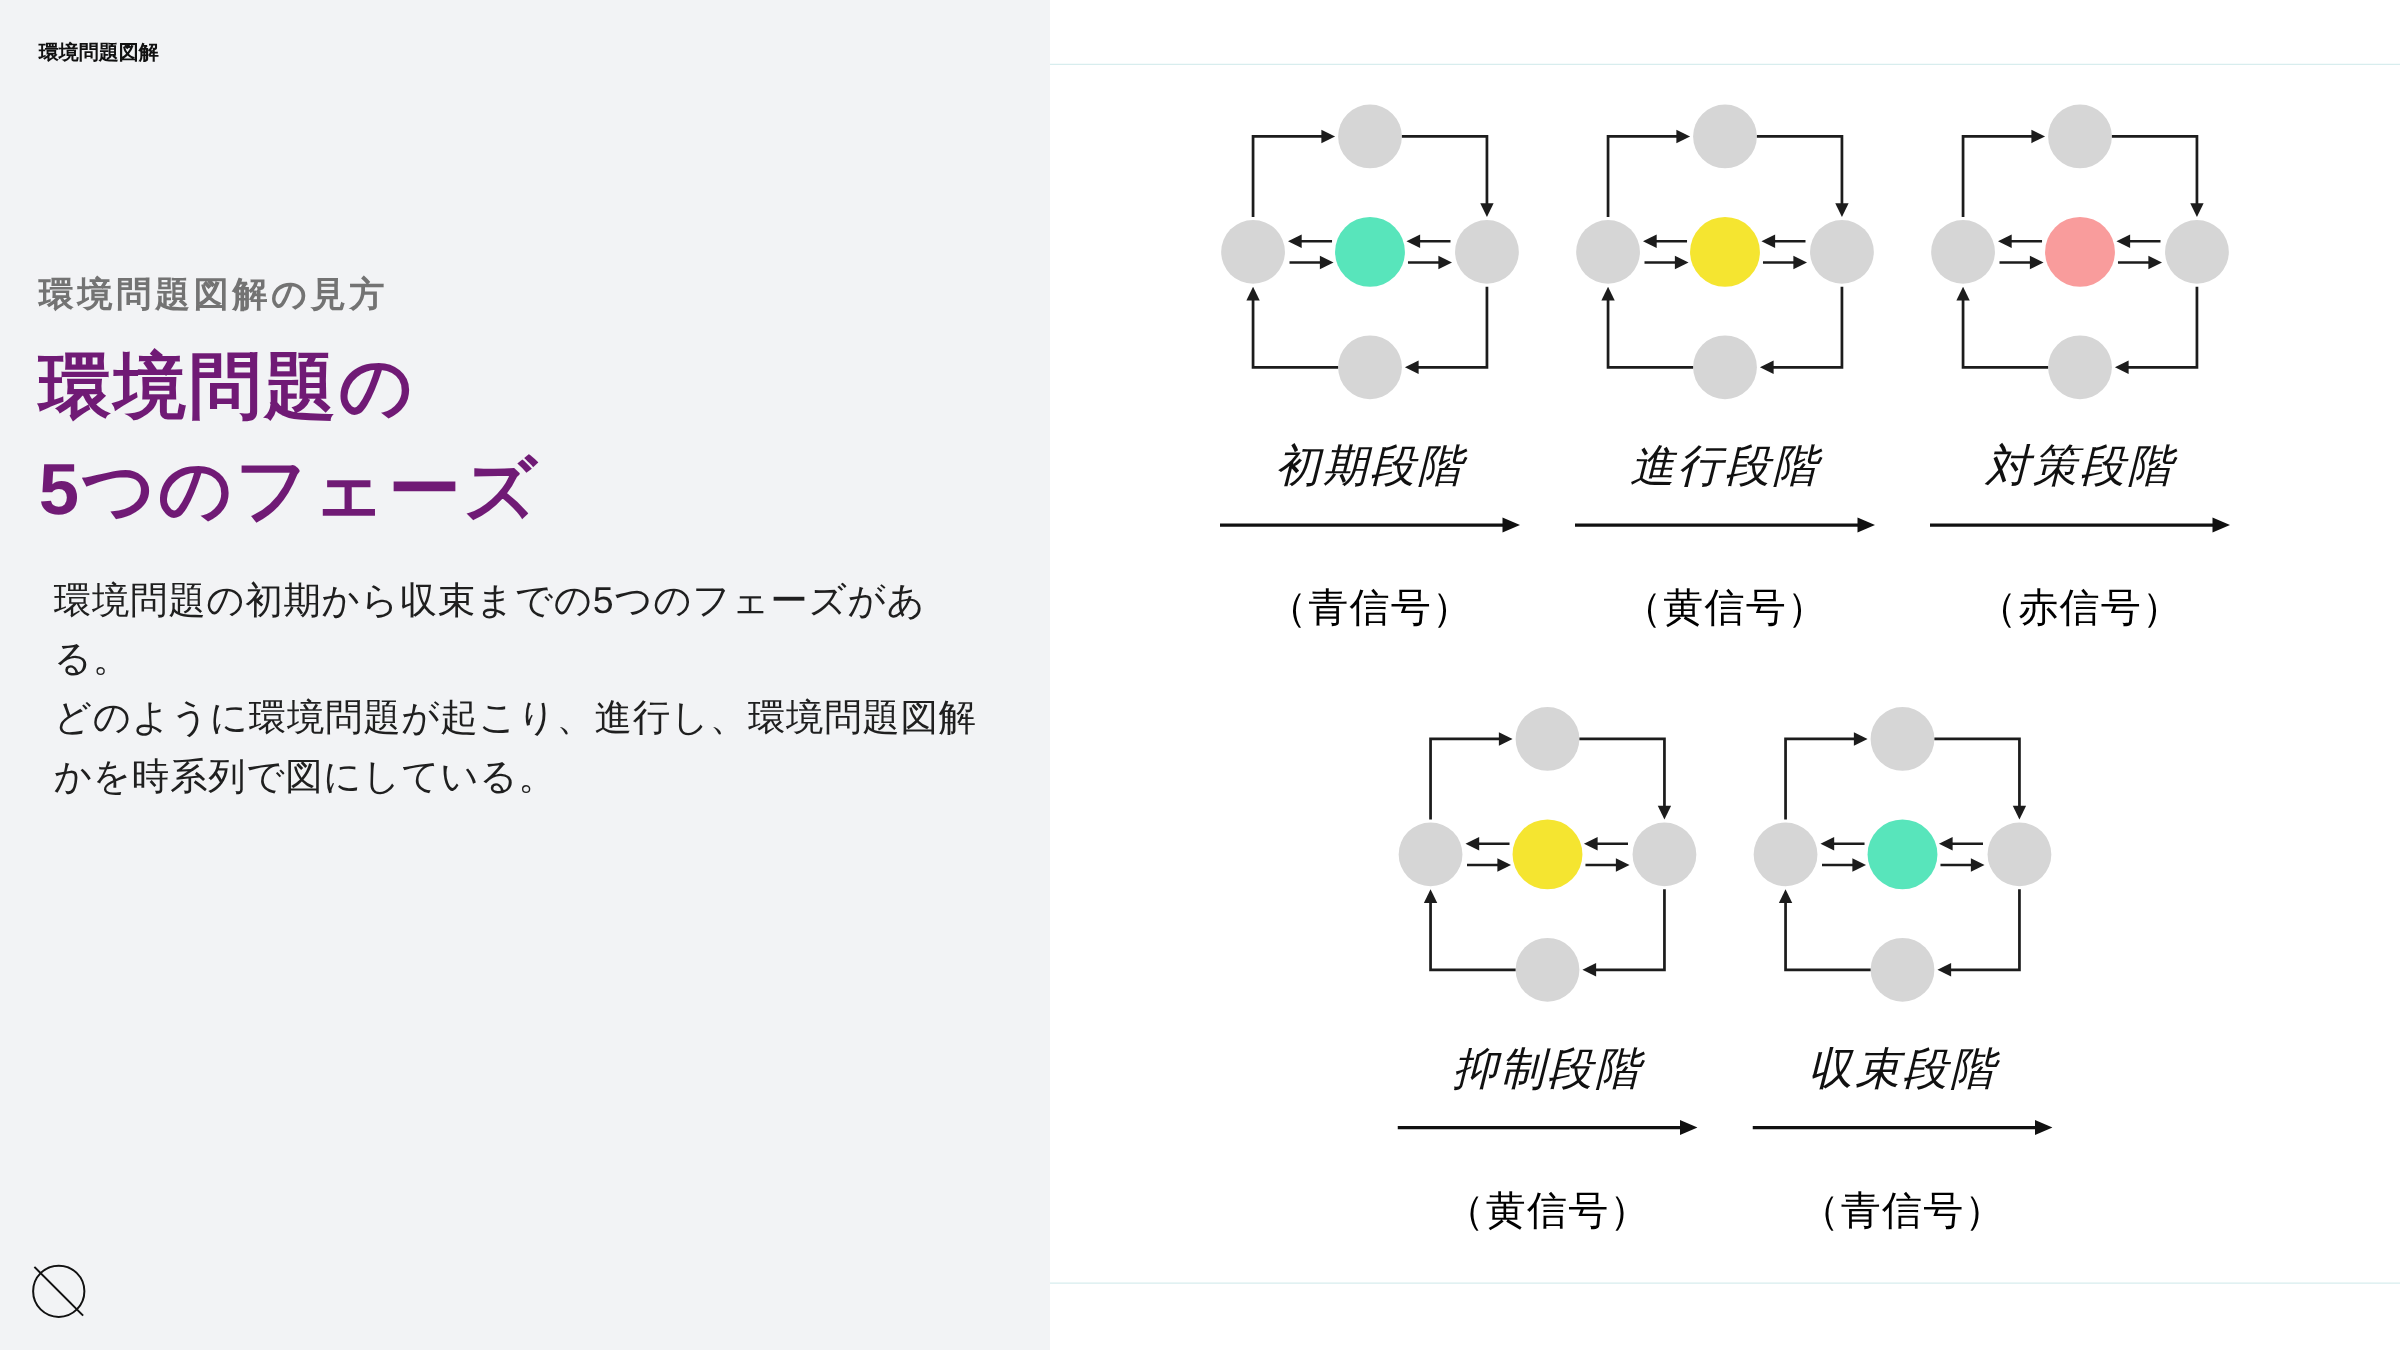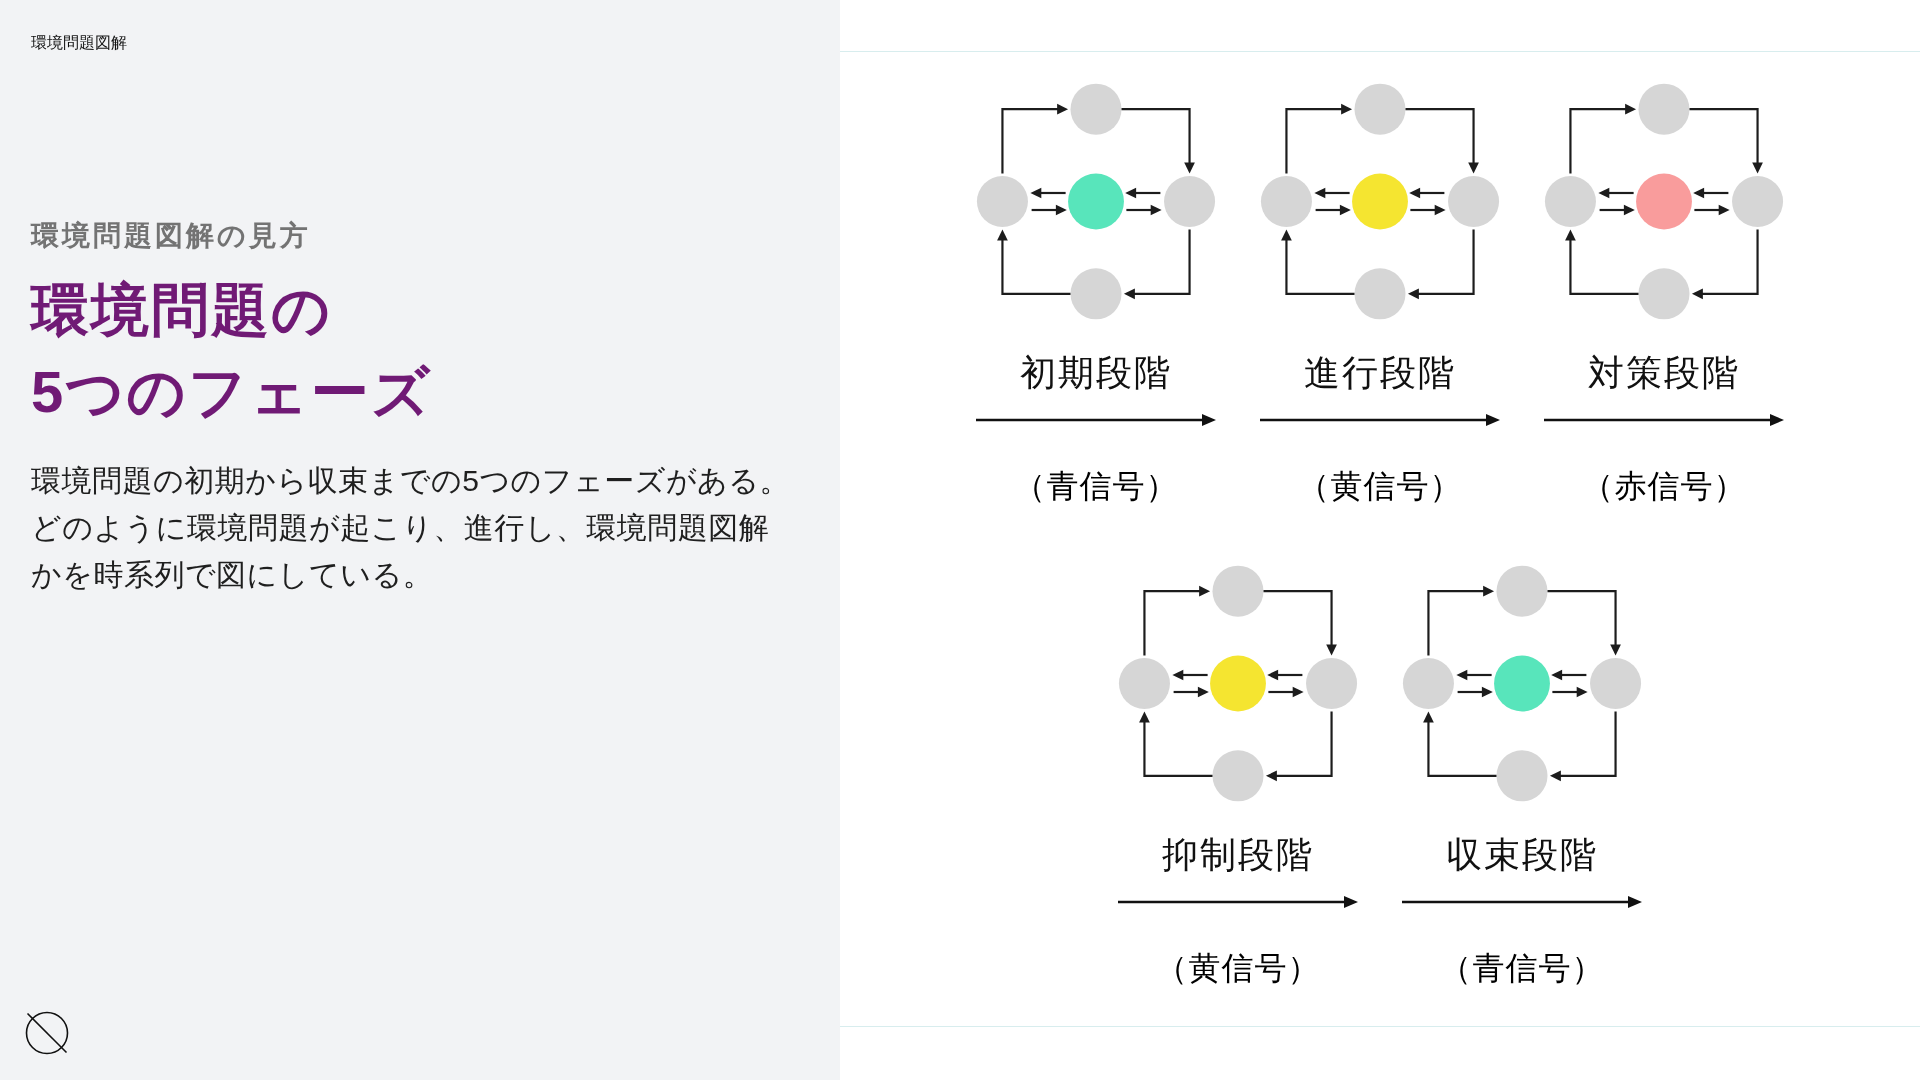--- a/index.html
+++ b/index.html
@@ -21,21 +21,21 @@
     flex: 0 0 auto;
   }
   .doc-category {
     font-size: 16px;
     font-weight: 700;
     line-height: 19px;
     letter-spacing: 0.2px;
   }
   .doc-project {
     font-size: 16px;
-    font-weight: 400;
+    font-weight: 700;
     line-height: 19px;
     margin-top: 7px;
   }
   .eyebrow {
     margin-top: 167px;
     font-size: 28px;
     line-height: 34px;
     font-weight: 700;
     color: #737373;
     letter-spacing: 3px;
@@ -47,20 +47,21 @@
     font-weight: 800;
     color: #701a75;
     letter-spacing: 2px;
   }
   .body-text {
     margin-top: 24px;
     font-size: 30px;
     line-height: 47px;
     color: #1f1f1f;
     letter-spacing: 0.5px;
+    margin-left: 12px;
   }
   .logo-mark {
     position: absolute;
     left: 24px;
     bottom: 24px;
     width: 46px;
     height: 46px;
   }
 
   
@@ -100,20 +101,21 @@
   }
   .network { width: 280px; height: 243px; display: block; }
   figcaption { display: flex; flex-direction: column; align-items: center; }
   .phase-label {
     margin-top: 28px;
     font-size: 36px;
     line-height: 43px;
     font-weight: 500;
     letter-spacing: 2px;
     color: #111;
+    font-style: italic;
   }
   .phase-arrow { margin-top: 18px; width: 240px; height: 16px; display: block; }
   .phase-signal {
     margin-top: 38px;
     font-size: 32px;
     line-height: 40px;
     color: #000000;
     letter-spacing: 1px;
   }
 </style>

